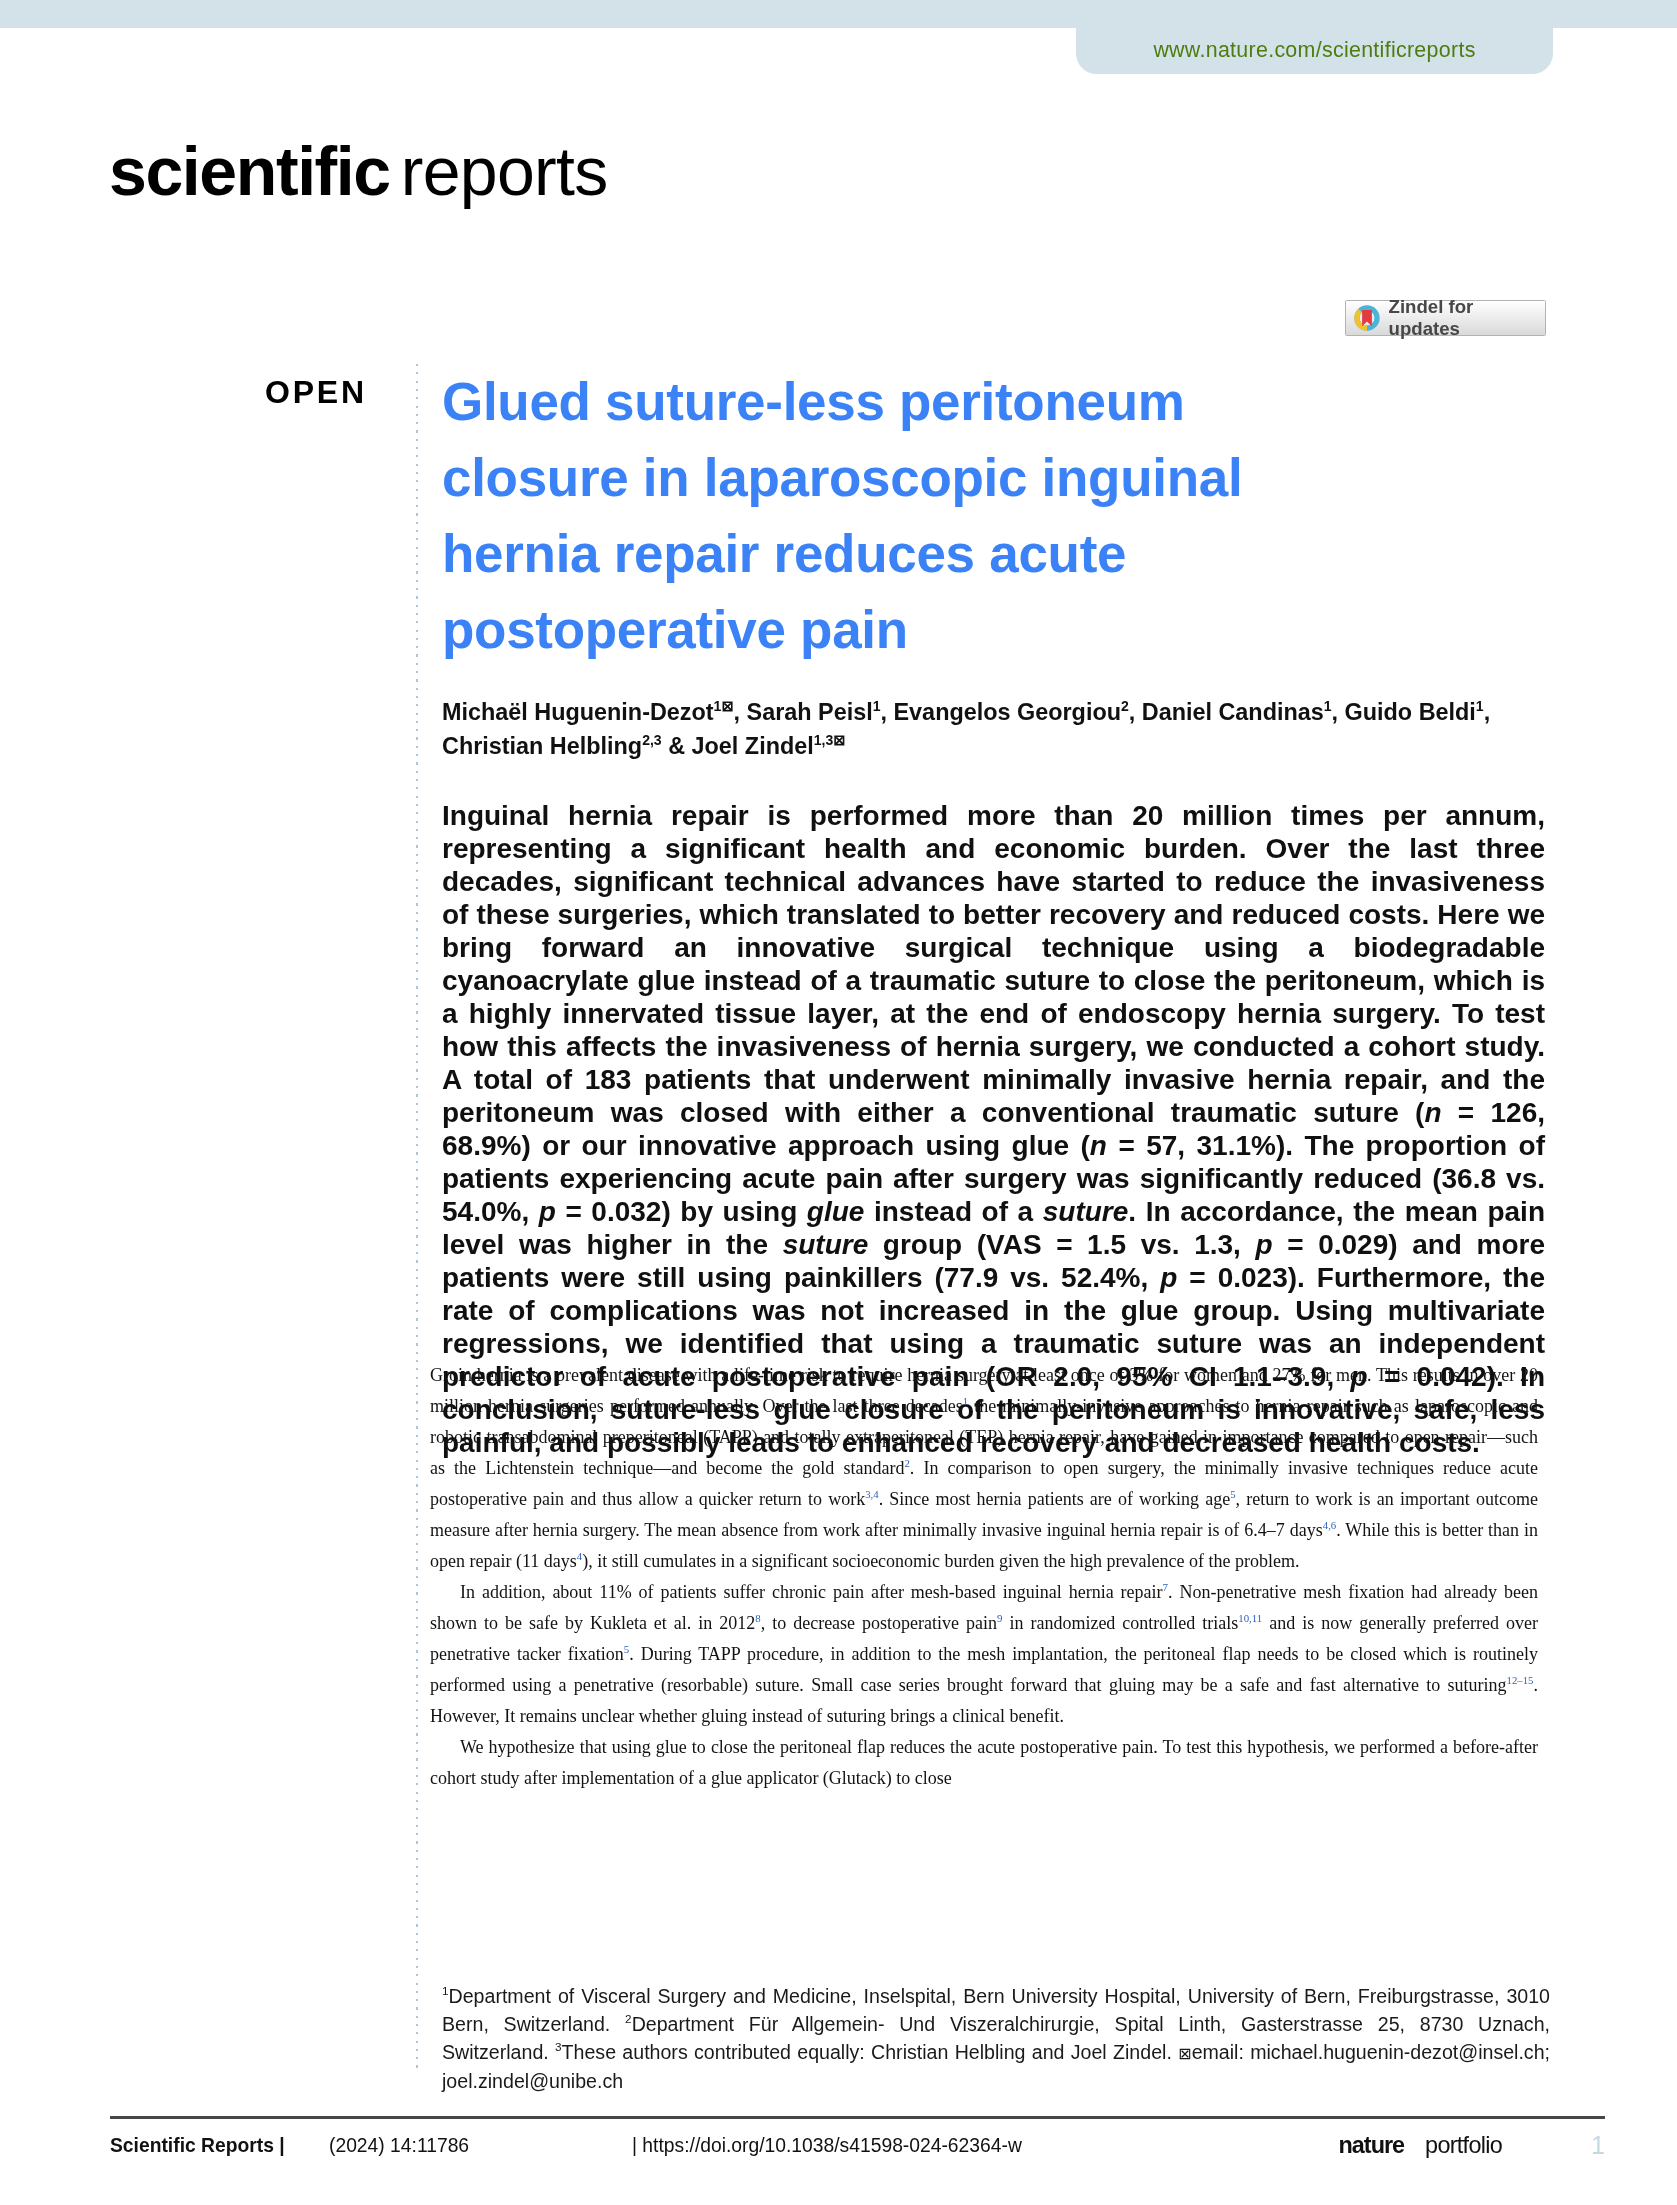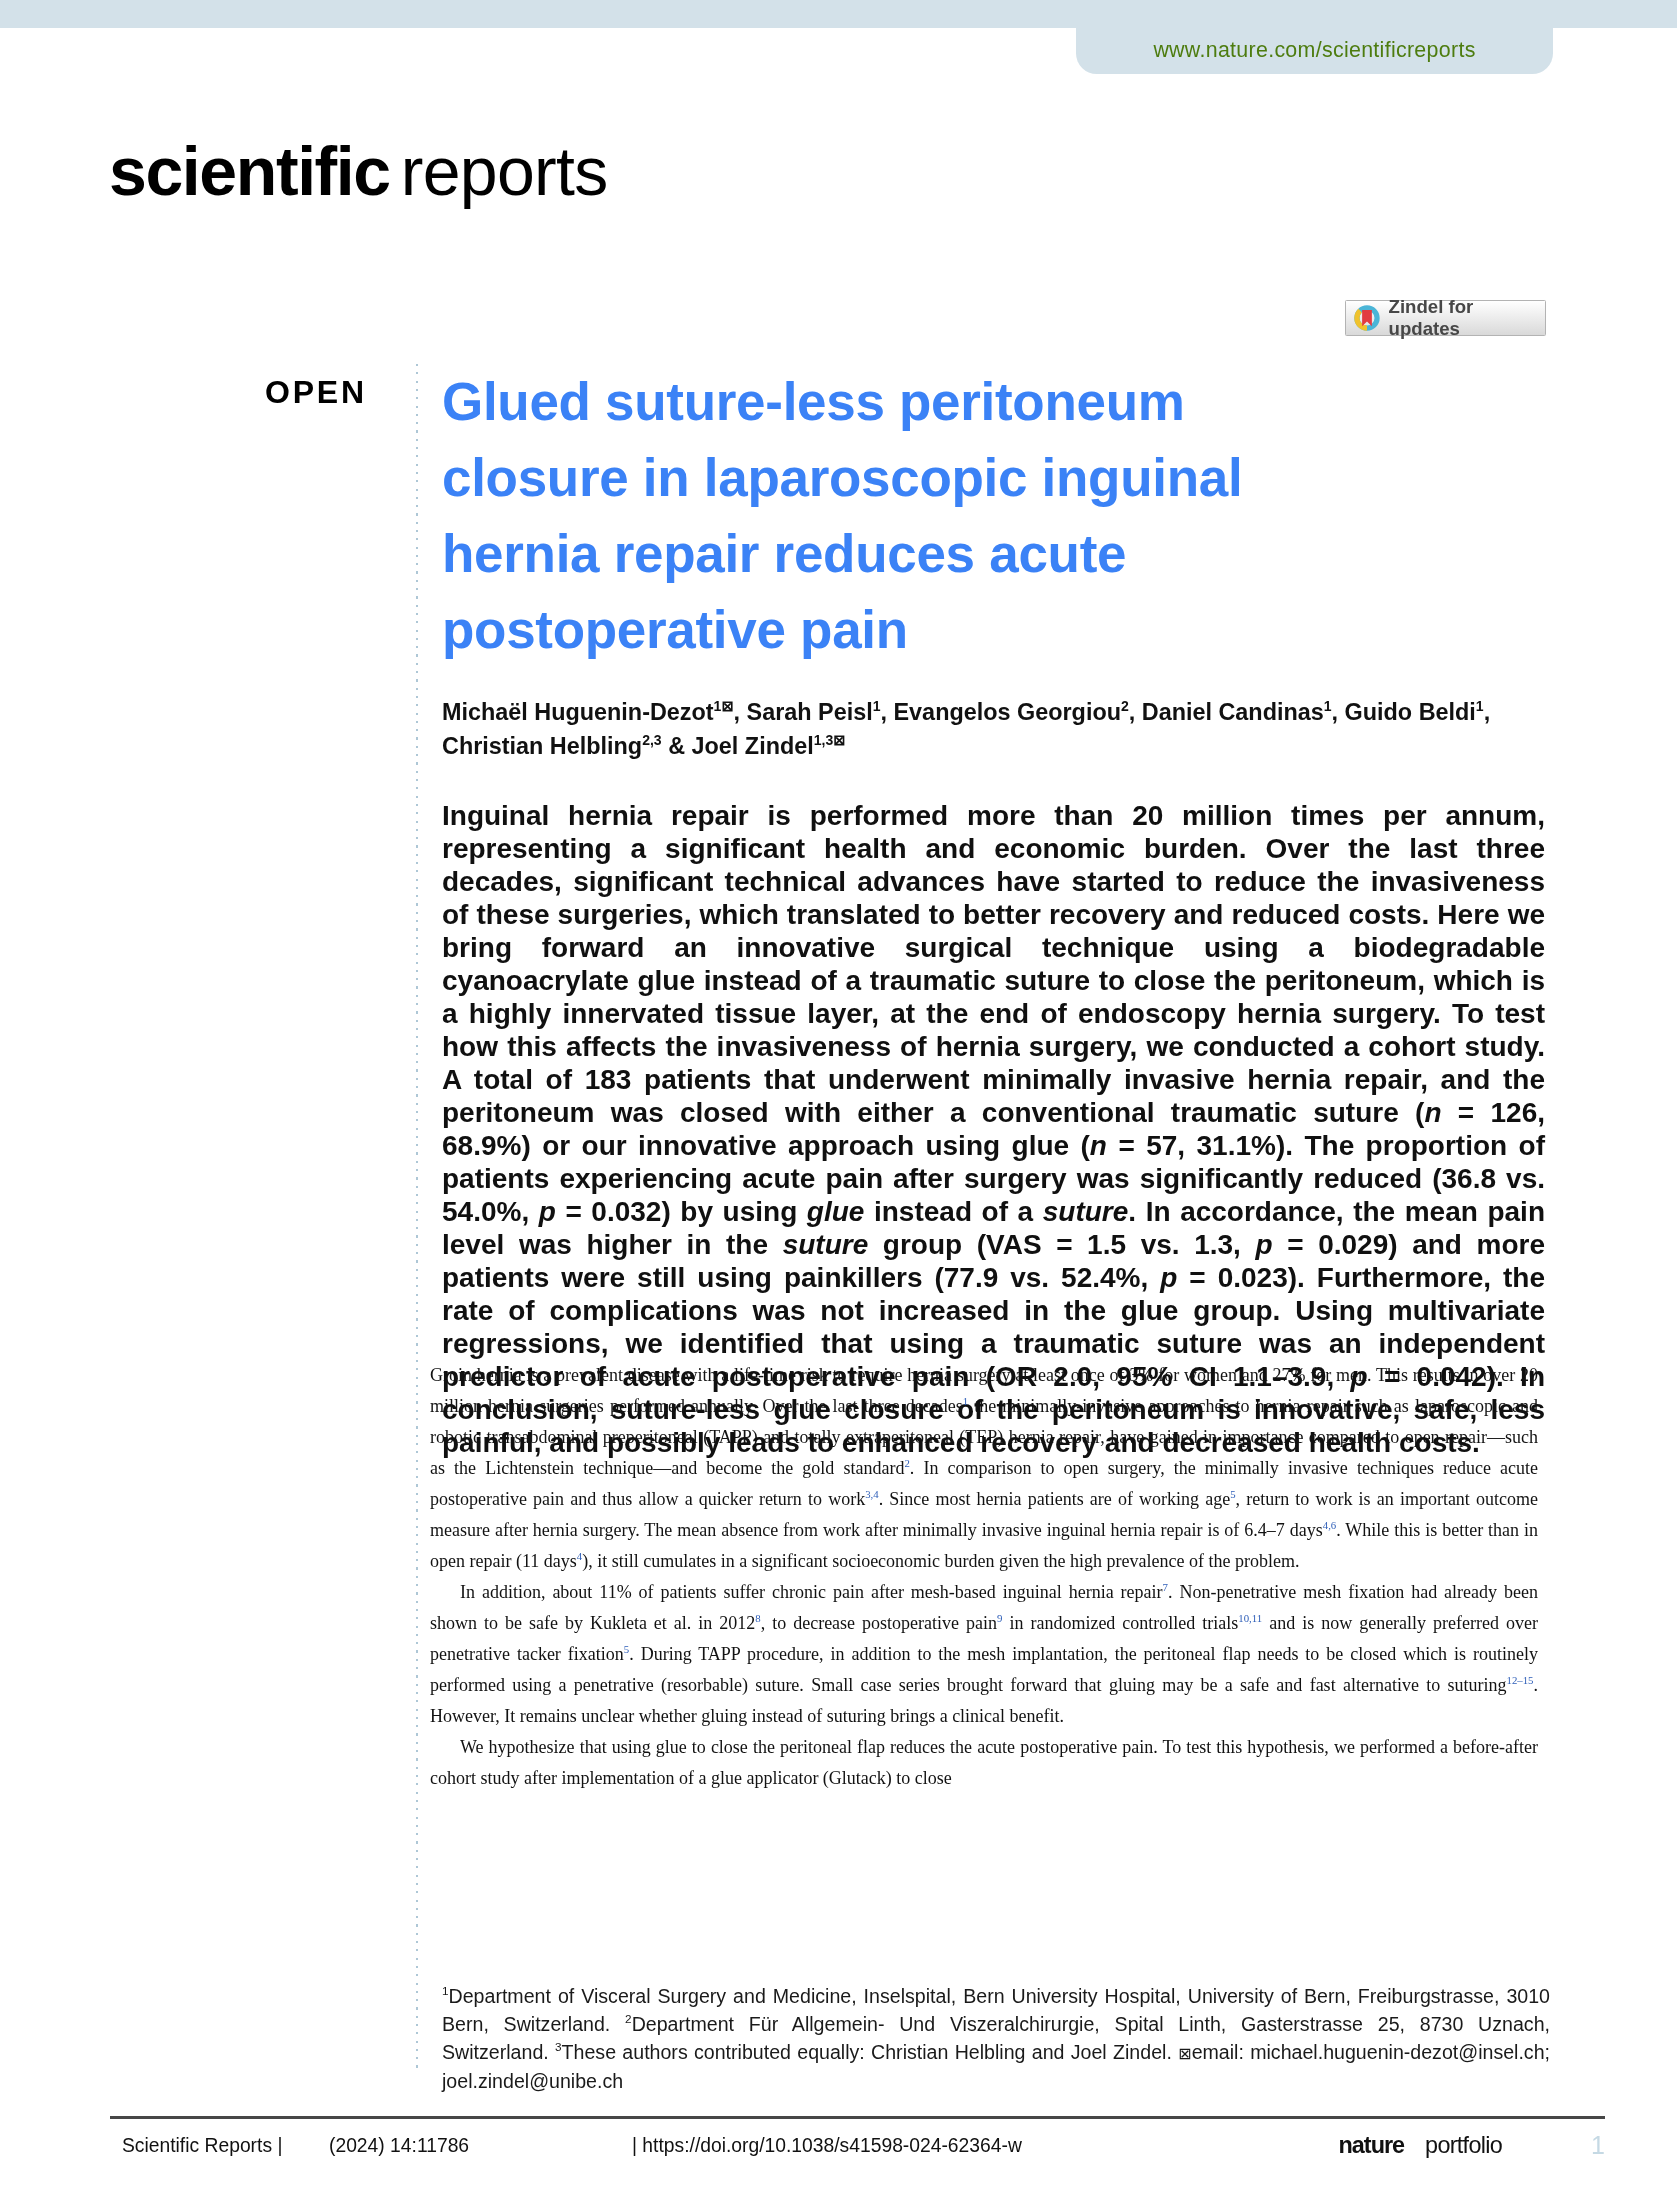--- a/index.html
+++ b/index.html
@@ -52,21 +52,21 @@
     font-family:"Liberation Serif", serif;font-size:18px;line-height:31px;
     text-align:justify;color:#121212;}
   .body-text p{margin:0;}
   .body-text p.indent{text-indent:30px;}
   
   .affiliations{position:absolute;left:442px;top:1982px;width:1108px;
     font-size:19.6px;line-height:28px;text-align:justify;color:#1a1a1a;}
   
   .footer-rule{position:absolute;left:110px;top:2116px;width:1495px;height:2.8px;background:#474747;}
   .footer{position:absolute;left:110px;top:2135px;width:1495px;height:41px;font-size:19.3px;color:#111;}
-  .f-journal{position:absolute;left:12px;top:0;font-weight:400;}
+  .f-journal{position:absolute;left:0;top:0;font-weight:700;}
   .f-issue{position:absolute;left:219px;top:0;}
   .f-doi{position:absolute;left:522px;top:0;}
   .f-brand{position:absolute;right:103px;top:-2.8px;font-size:23.4px;white-space:nowrap;}
   .f-brand .b1{font-weight:700;letter-spacing:-1px;}
   .f-brand .b2{font-weight:400;letter-spacing:-0.7px;margin-left:21px;}
   .f-page{position:absolute;right:0;top:-4.1px;font-size:25px;color:#c5d9e4;}
   
   sup{font-size:0.6em;line-height:0;vertical-align:super;}
   sup.supb{color:#2e5eb8;}
   sup.supenv{font-size:0.62em;}

